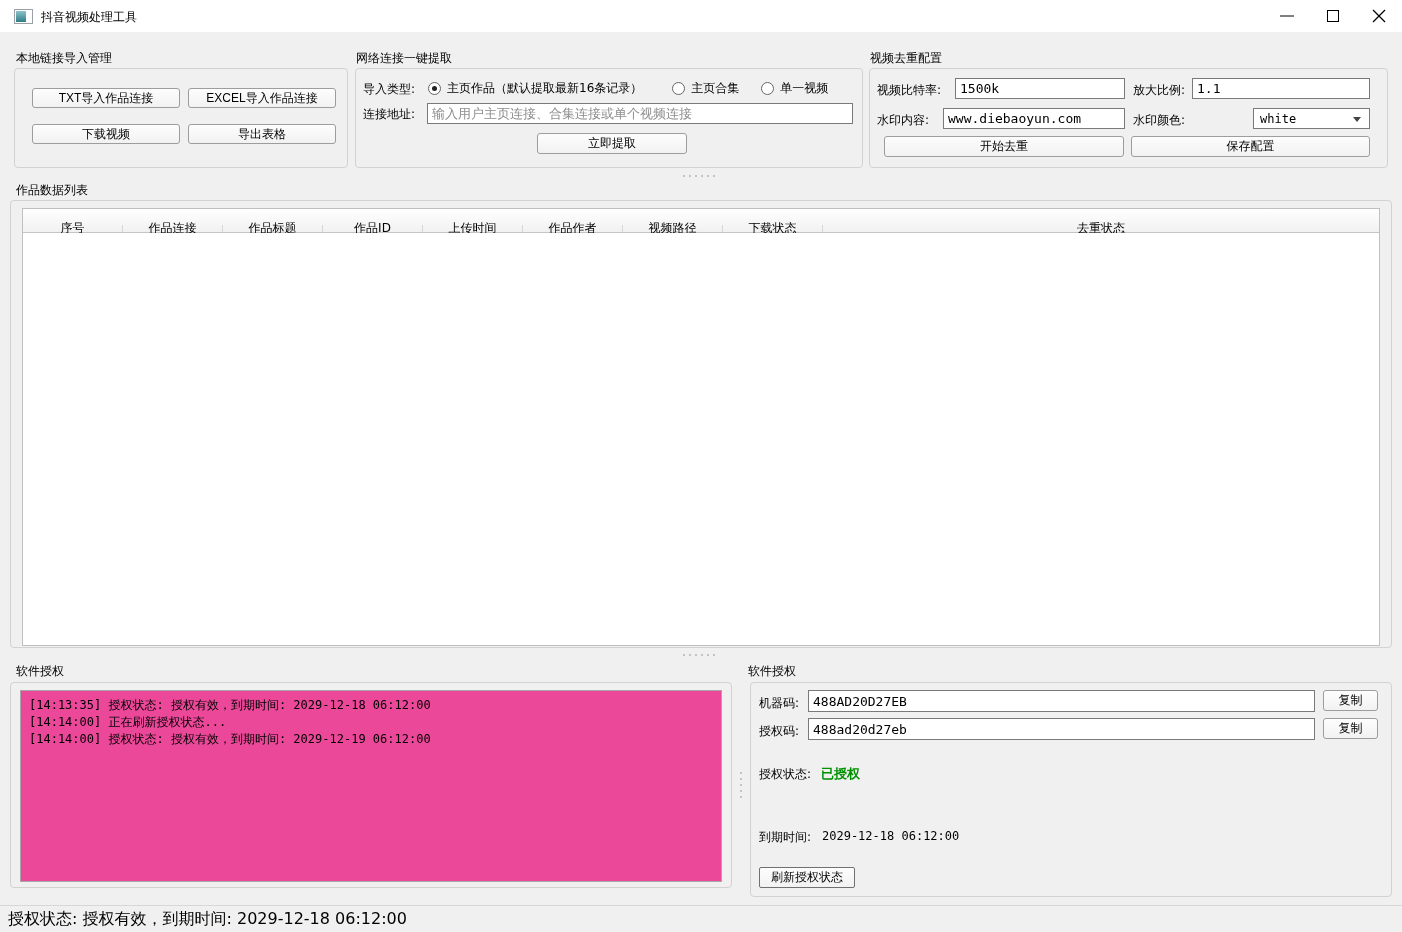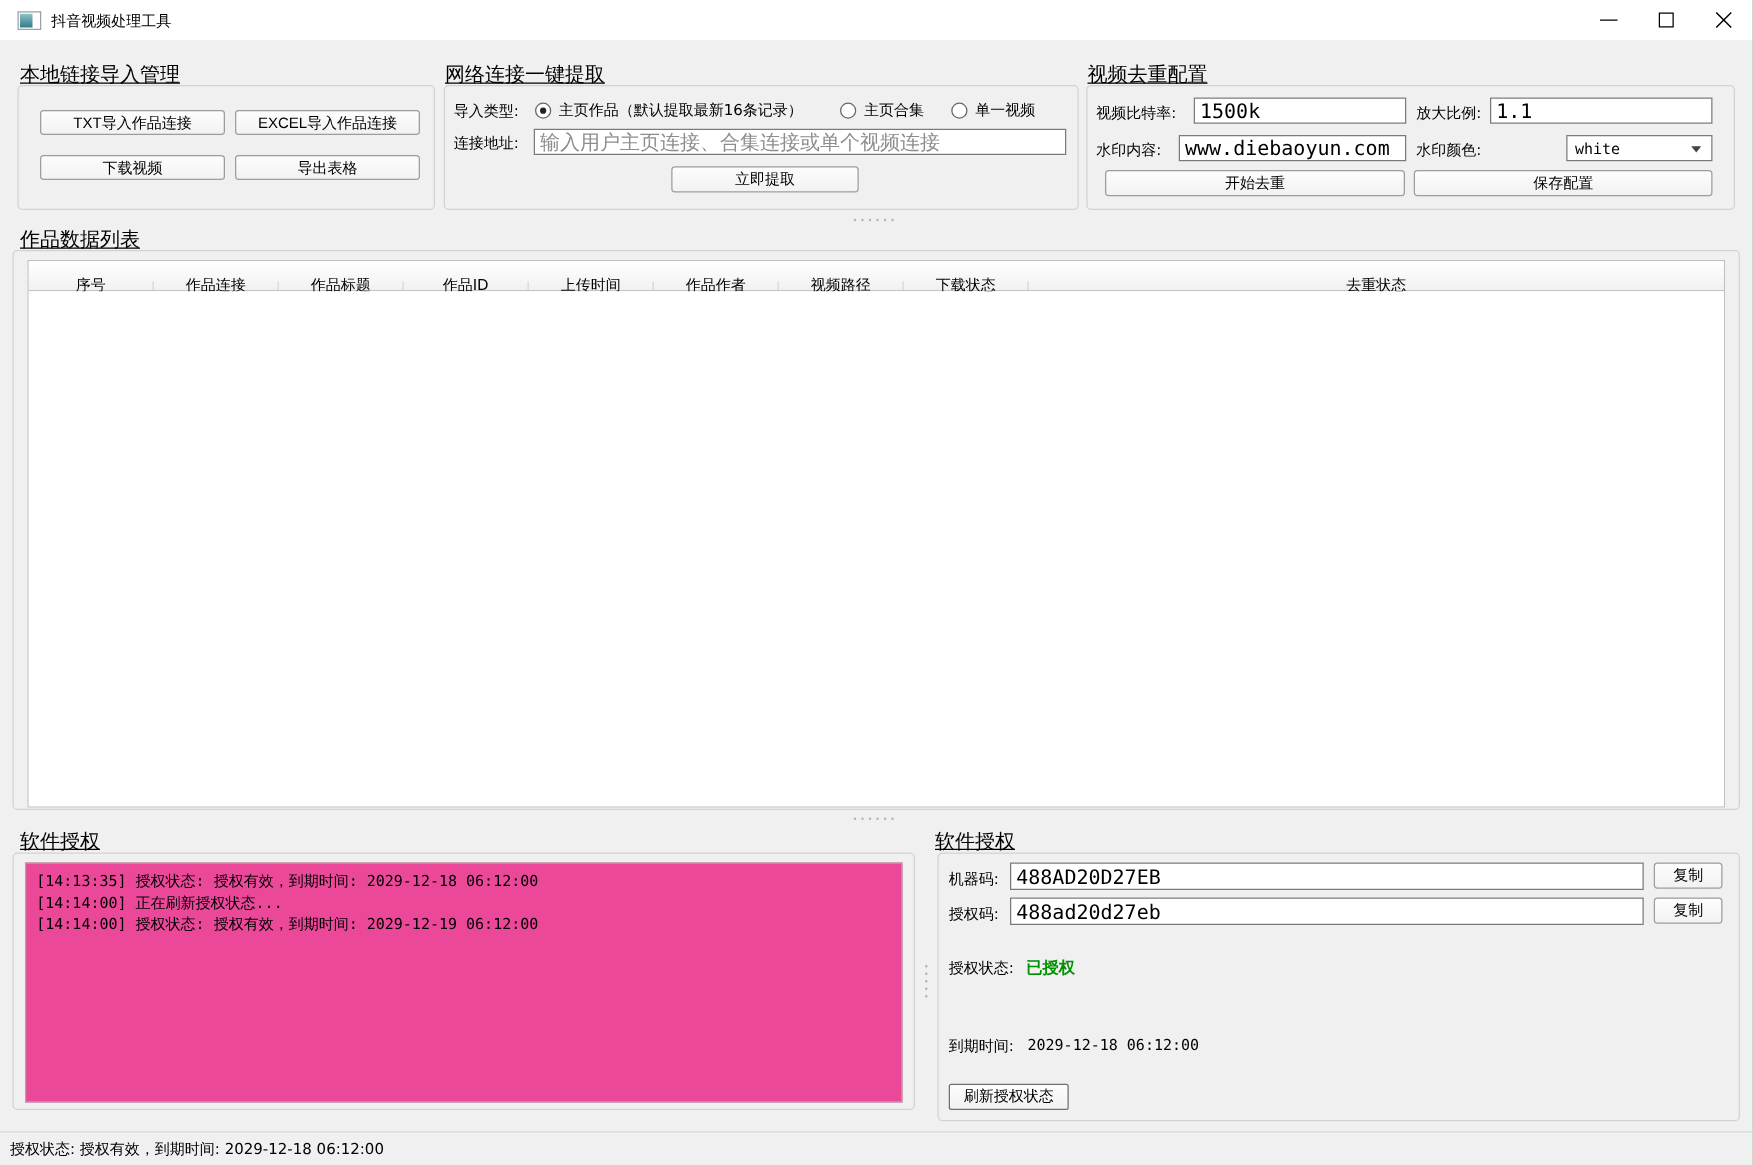--- a/index.html
+++ b/index.html
@@ -9,29 +9,29 @@
     outline:1px solid #9a9a9a;overflow:hidden;
   }
   
   .titlebar{position:absolute;left:0;top:0;width:1402px;height:32px;background:#ffffff;}
   .app-icon{position:absolute;left:14px;top:9px;width:19px;height:15px;border:1px solid #9aa0a6;background:#fff;box-sizing:border-box;}
   .app-icon .teal{position:absolute;left:1px;top:1px;width:10px;height:11px;background:linear-gradient(#8fc3c9,#2e7d86);}
   .title-text{position:absolute;left:41px;top:9px;font-size:12px;}
   .winbtn{position:absolute;top:0;width:46px;height:32px;display:flex;align-items:center;justify-content:center;}
   .winbtn svg{display:block;}
   
-  .grouplabel{position:absolute;font-size:16px;text-decoration:underline;}
+  .grouplabel{position:absolute;font-size:12px;}
   .groupbox{position:absolute;border:1px solid #d2d2d2;border-radius:4px;background:#f0f0f0;box-sizing:border-box;}
   
   .btn{position:absolute;display:flex;align-items:center;justify-content:center;
        background:linear-gradient(#fdfdfd,#f2f2f2);border:1px solid #9d9d9d;border-radius:3px;
        font-size:12px;box-sizing:border-box;cursor:default;}
   .tlabel{position:absolute;font-size:12px;white-space:nowrap;}
   .tinput{position:absolute;background:#fff;border:1px solid #7a7a7a;border-radius:0;
-          font-family:"DejaVu Sans Mono","Liberation Mono",monospace;font-size:16px;
+          font-family:"DejaVu Sans Mono","Liberation Mono",monospace;font-size:13px;
           padding:0 4px;box-sizing:border-box;outline:none;}
   .tinput.cn::placeholder{font-family:"DejaVu Sans","Liberation Sans",sans-serif;color:#8d8d8d;opacity:1;}
   .radio-row{position:absolute;display:flex;gap:8px;height:16px;}
   .radio{display:flex;align-items:center;gap:6px;}
   .radio .circle{width:13px;height:13px;border:1px solid #666;border-radius:50%;background:#fff;box-sizing:border-box;position:relative;}
   .radio.selected .circle::after{content:"";position:absolute;left:3px;top:3px;width:5px;height:5px;border-radius:50%;background:#222;}
   .radio-gap{width:14px;}
   .combo{position:absolute;background:#fff;border:1px solid #7a7a7a;box-sizing:border-box;
          display:flex;align-items:center;padding:0 6px;font-family:"DejaVu Sans Mono","Liberation Mono",monospace;font-size:12px;}
   .combo .arrow{position:absolute;right:8px;top:8px;width:0;height:0;border-left:4px solid transparent;border-right:4px solid transparent;border-top:5px solid #444;}
@@ -46,21 +46,21 @@
   .vdots{position:absolute;display:flex;flex-direction:column;gap:4px;}
   .dot{width:2px;height:2px;border-radius:50%;background:#b4b4b4;}
   
   .logarea{position:absolute;background:#ec4899;border:1px solid #a7a7a7;box-sizing:border-box;
            padding:6px 8px;font-family:"DejaVu Sans Mono","DejaVu Sans",monospace;font-size:12px;line-height:17px;overflow:hidden;}
   
   .green{color:#009100;font-weight:bold;}
   .monoval{font-family:"DejaVu Sans Mono","Liberation Mono",monospace;}
   
   .statusbar{position:absolute;left:0;top:905px;width:1402px;height:27px;background:#f0f0f0;border-top:1px solid #d7d7d7;
-             display:flex;align-items:center;padding-left:8px;box-sizing:border-box;font-size:12px;}
+             display:flex;align-items:center;padding-left:8px;box-sizing:border-box;font-size:16px;}
 </style>
 </head>
 <body>
 
 <div id="window">
 
   <div class="titlebar">
     <span class="app-icon">
         <span class="teal"></span>
       </span>

